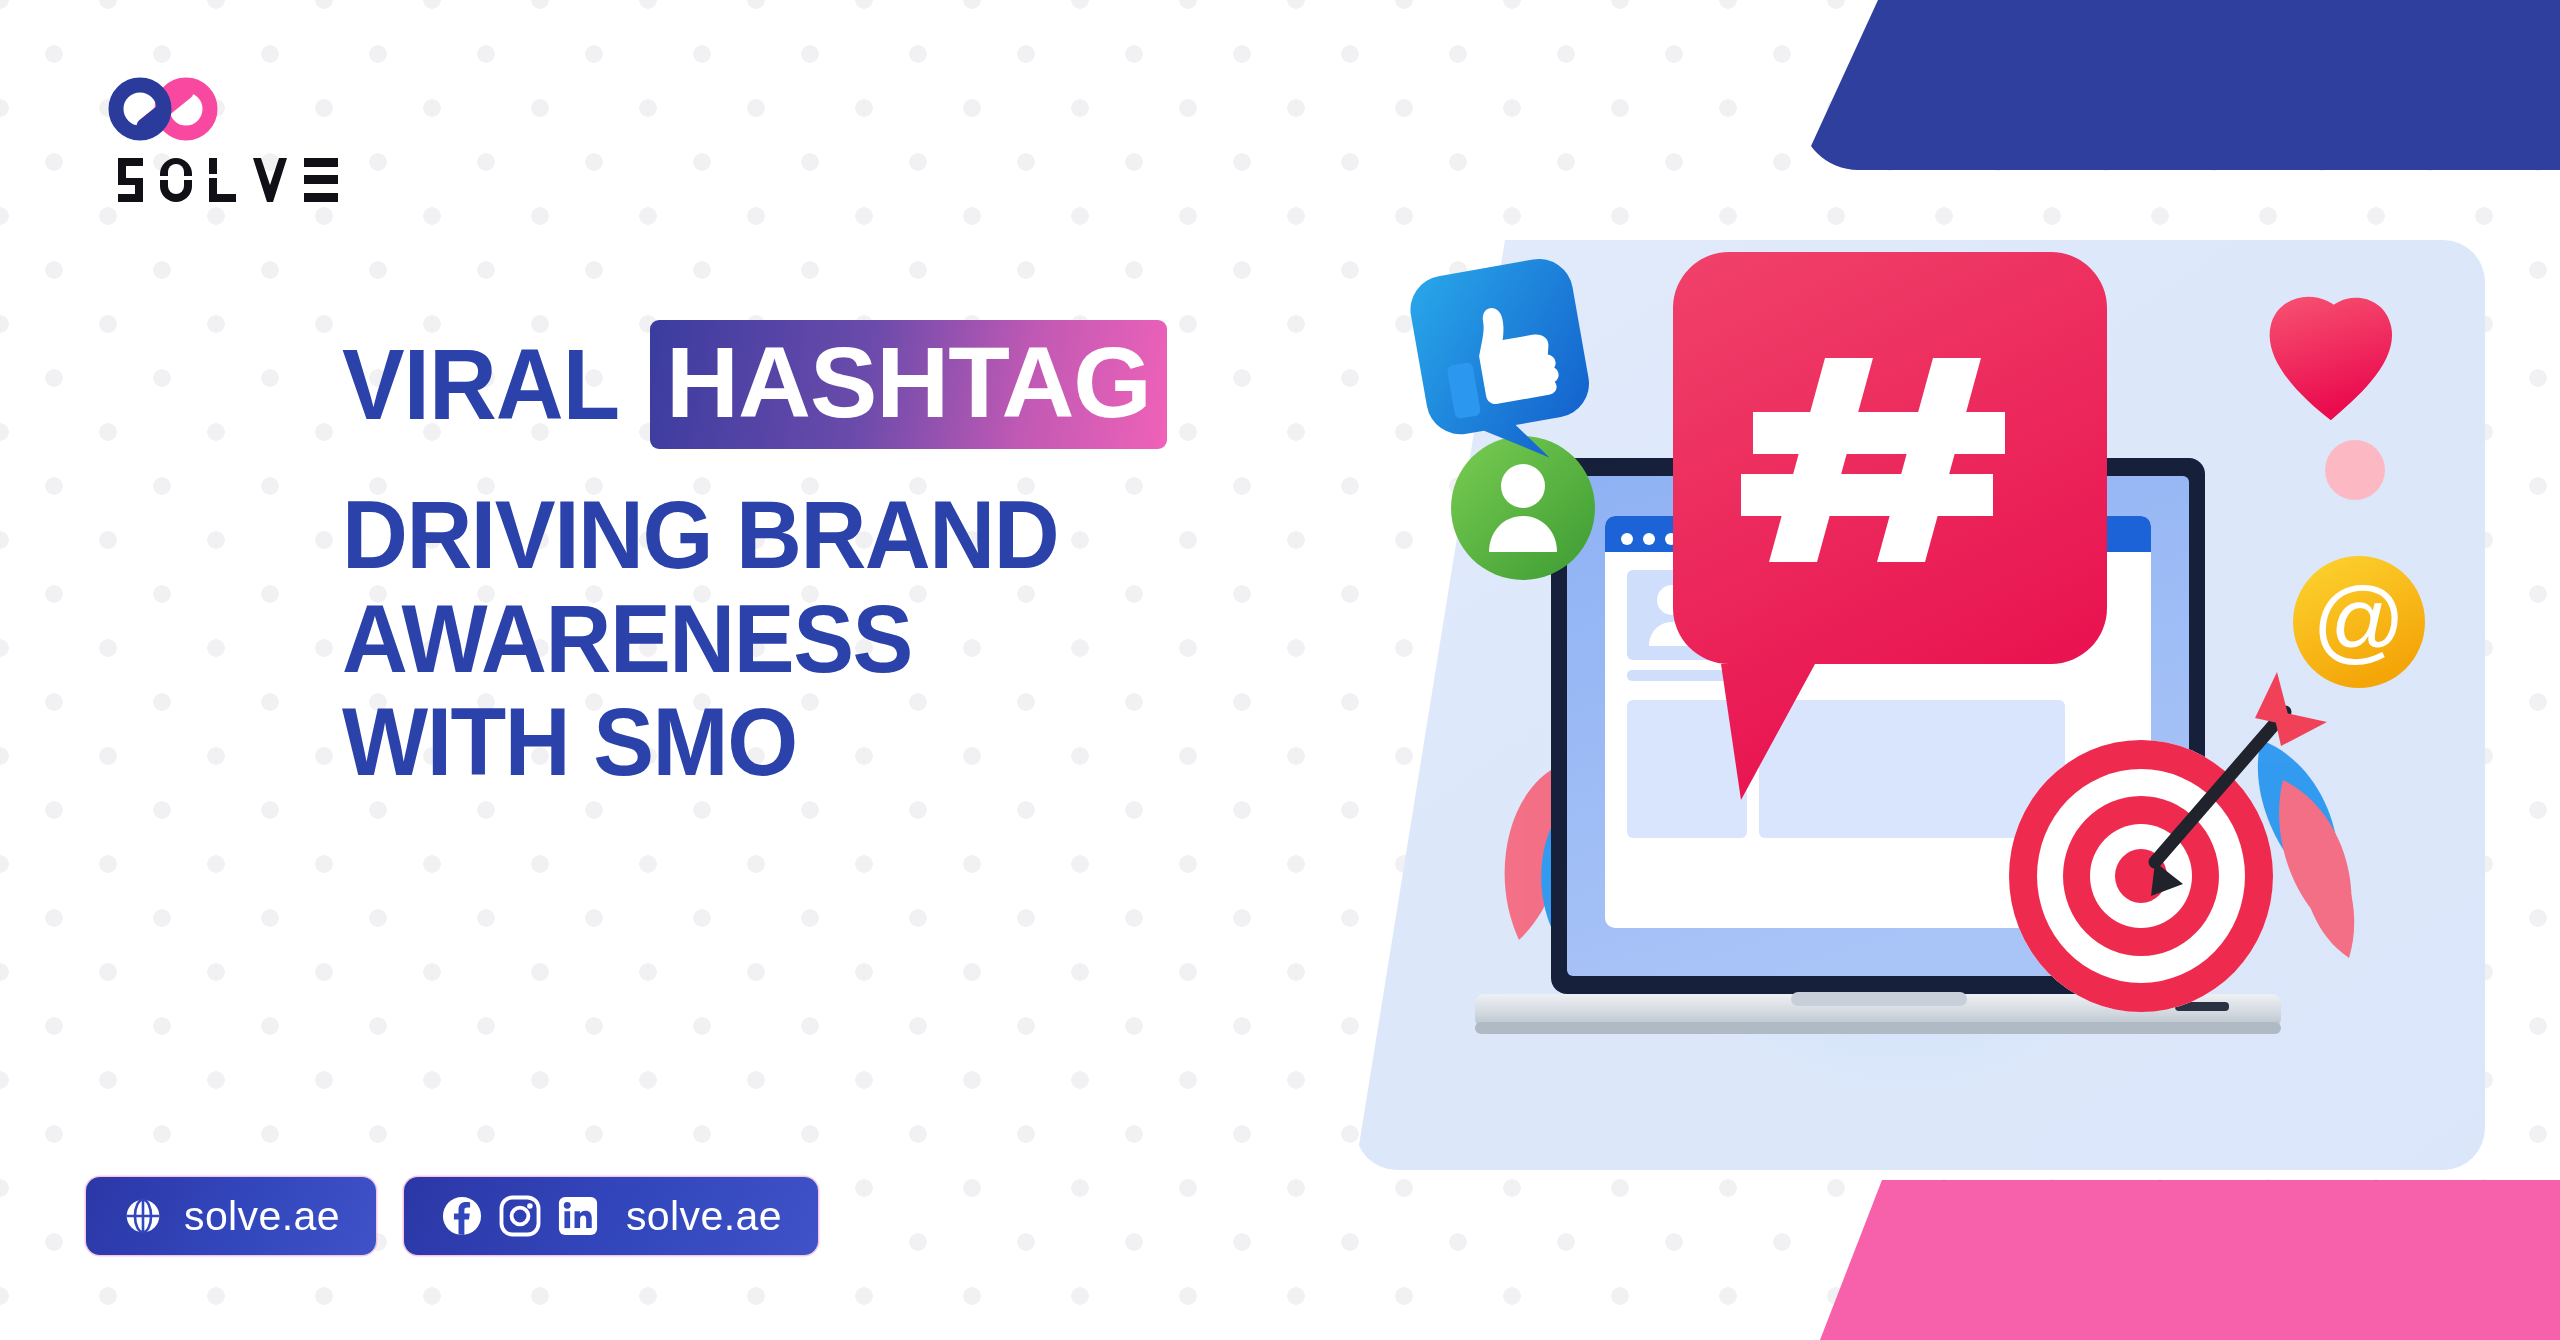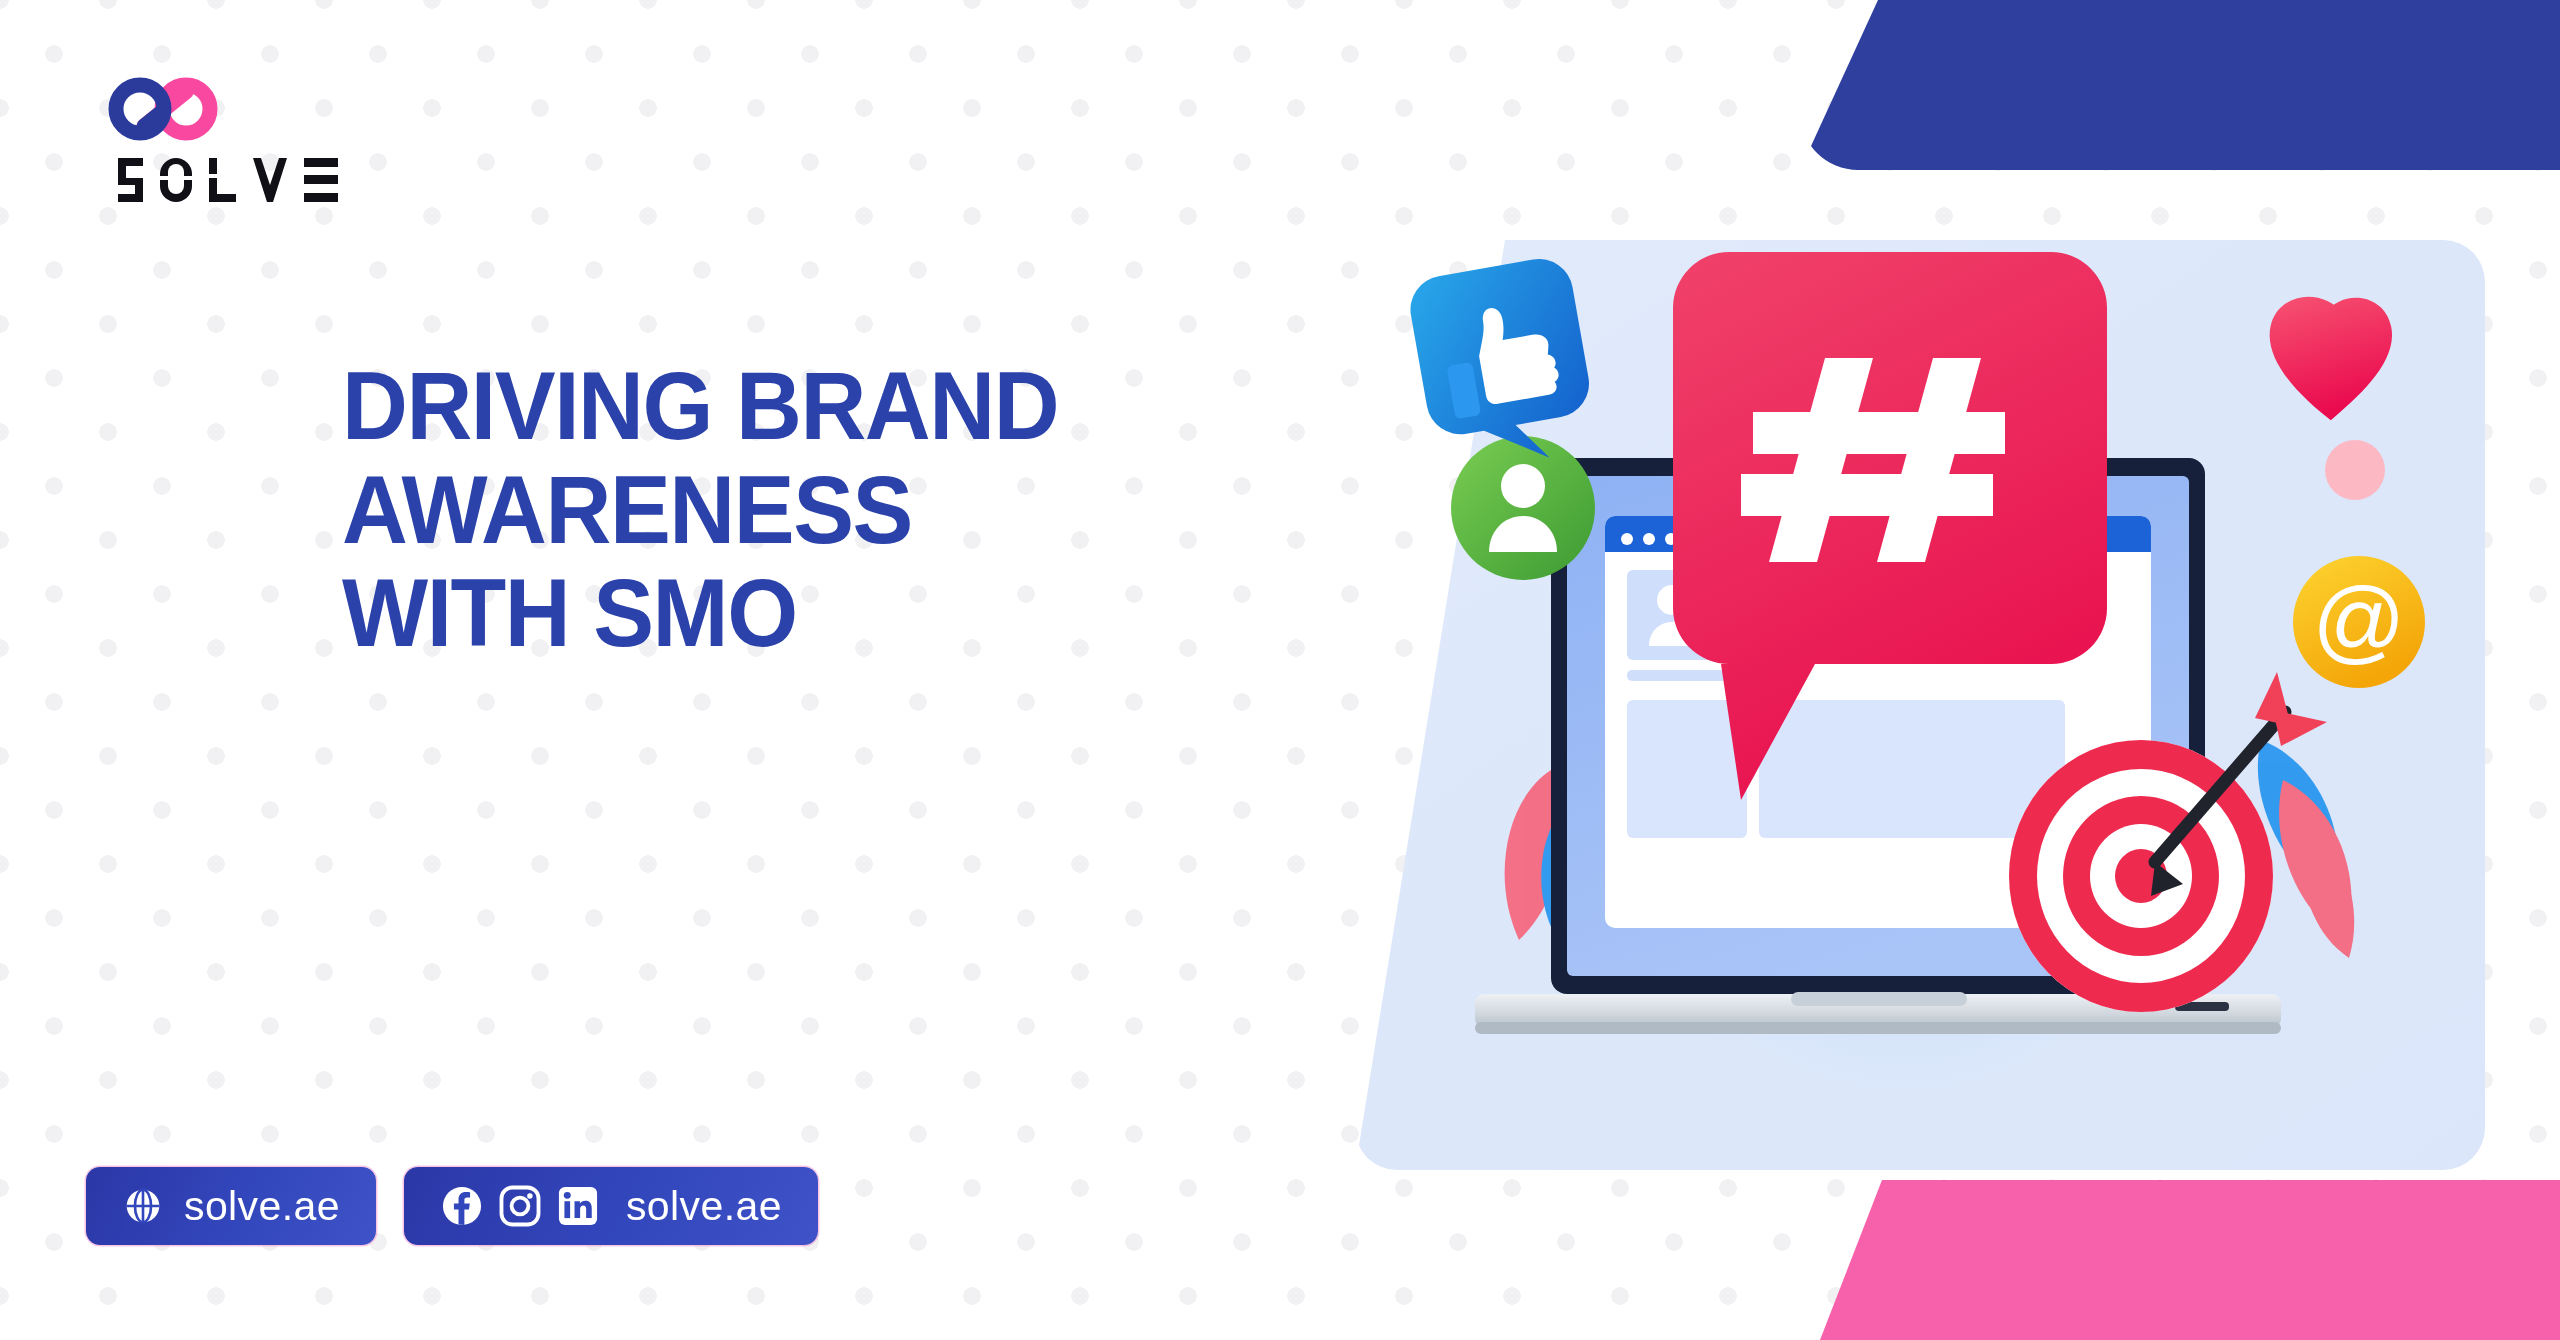--- a/index.html
+++ b/index.html
@@ -81,21 +81,21 @@
   #row2 { margin-top:-4px; margin-bottom:16px; }
   #subhead {
     margin-top:34px;
     font-size:96px; font-weight:bold; color:#2b42ab;
     line-height:1.08; letter-spacing:-1.5px;
     transform:scaleX(0.95); transform-origin:left top;
   }
   #subhead div { white-space:nowrap; }
 
   
-  #footer { position:absolute; left:86px; bottom:95px; z-index:4; display:flex; gap:28px; }
+  #footer { position:absolute; left:86px; bottom:85px; z-index:4; display:flex; gap:28px; }
   .pill {
     display:flex; align-items:center; gap:20px;
     height:78px; padding:0 36px;
     border-radius:14px;
     background:linear-gradient(115deg,#2b37a6 0%,#3347bd 55%,#3f52c8 100%);
     box-shadow:0 0 0 1.5px rgba(245,150,205,.55);
   }
   .pill-text { color:#fff; font-size:41px; letter-spacing:.4px; }
   .pill svg { display:block; }
   #pill-social { gap:14px; }
@@ -175,20 +175,24 @@
 
     <span class="glyph gE">
       <span class="bar" style="left:0;top:0;width:34px;height:9px;"></span>
       <span class="bar" style="left:0;top:17px;width:34px;height:9px;"></span>
       <span class="bar" style="left:0;top:35px;width:34px;height:9px;"></span>
     </span>
   </div>
 </div>
 
 <div id="headline">
+  <div class="hl-row">
+    <span class="hl-plain">VIRAL</span>
+    <span class="hl-hi" id="hi-hashtag">HASHTAG</span>
+  </div>
   <div id="subhead">
     <div>DRIVING BRAND</div>
     <div>AWARENESS</div>
     <div>WITH SMO</div>
   </div>
 </div>
 
 <div id="footer">
 
   <div class="pill">

